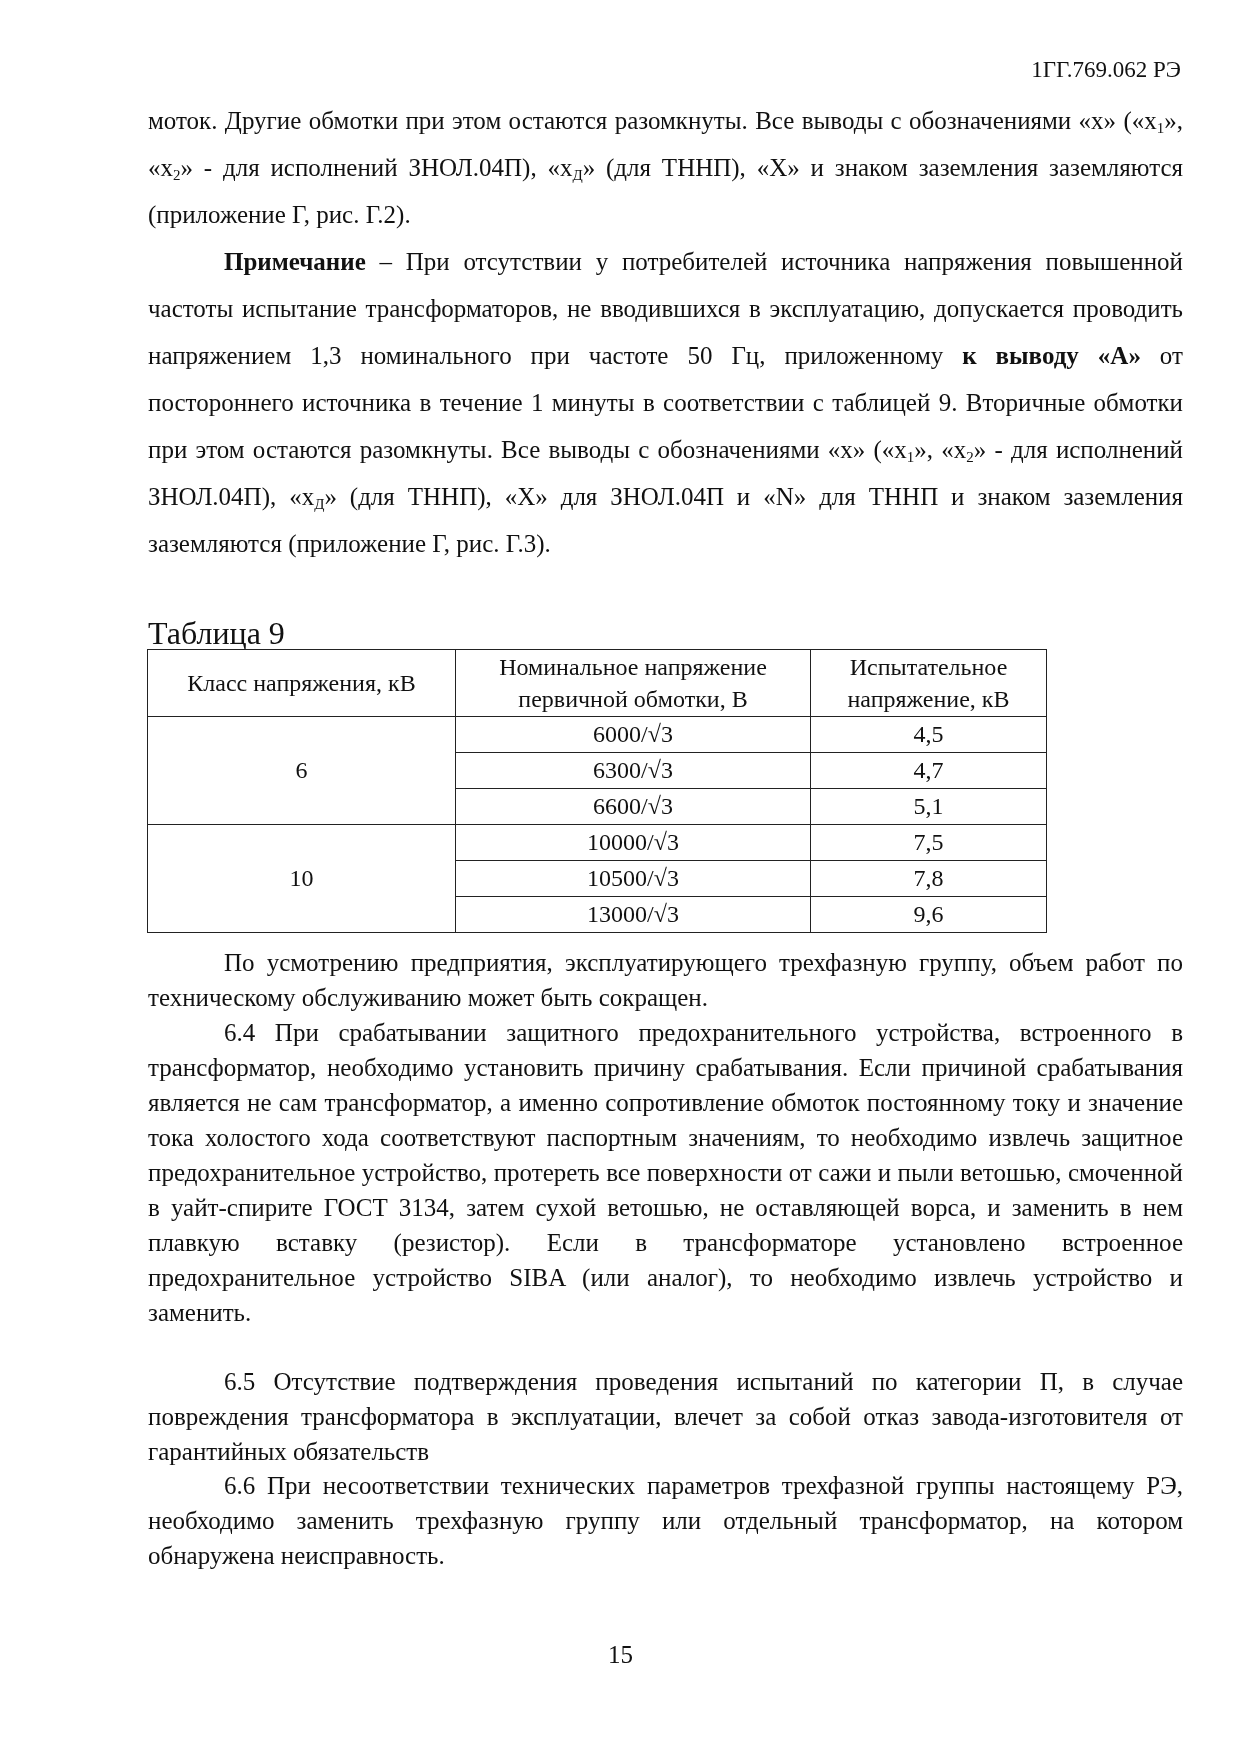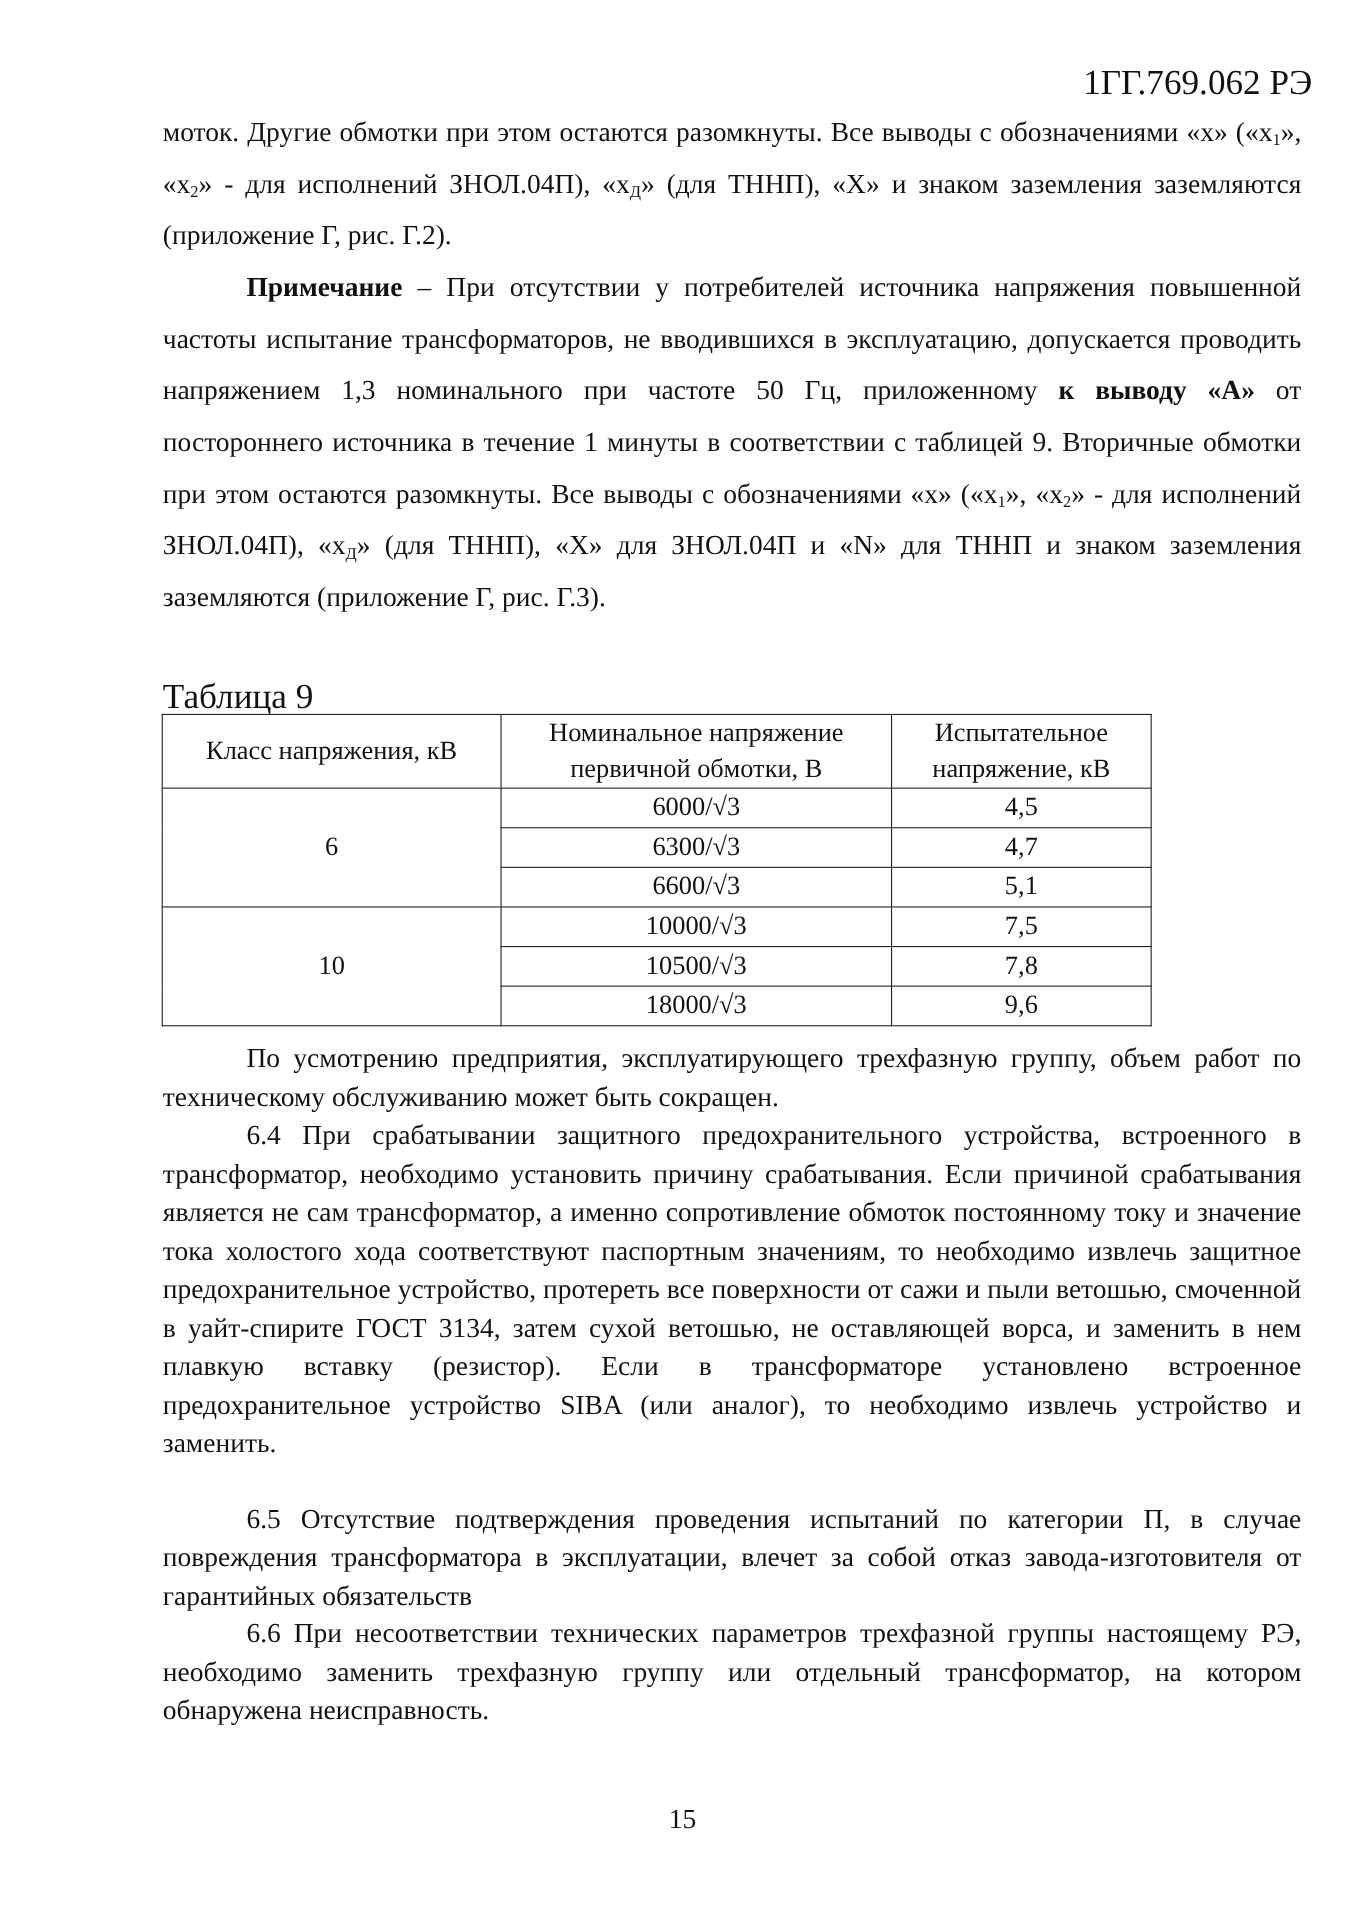--- a/index.html
+++ b/index.html
@@ -2,22 +2,22 @@
 <html><head>
 <meta charset="utf-8">
 <style>
   html, body { margin: 0; padding: 0; background: #ffffff; }
   body {
     width: 1241px; height: 1755px; position: relative; overflow: hidden;
     font-family: "Liberation Serif", "DejaVu Serif", serif;
     color: #111111;
   }
   .page-code {
-    position: absolute; top: 58px; right: 48px;
-    font-size: 32px; line-height: 1;
+    position: absolute; top: 58px; right: 60px;
+    font-size: 23px; line-height: 1;
   }
   .para {
     position: absolute; left: 148px; width: 1035px;
     font-size: 25px; text-align: justify; margin: 0;
   }
   .para.wide { line-height: 47px; }
   .para.tight { line-height: 35px; }
   .indent { text-indent: 76px; }
   sub { font-size: 15px; vertical-align: -4px; line-height: 0; }
   b { font-weight: bold; }
@@ -85,21 +85,21 @@
     <tr>
       <td rowspan="3">10</td>
       <td>10000/√3</td>
       <td>7,5</td>
     </tr>
     <tr>
       <td>10500/√3</td>
       <td>7,8</td>
     </tr>
     <tr>
-      <td>18000/√3</td>
+      <td>13000/√3</td>
       <td>9,6</td>
     </tr>
   </tbody>
 </table>
 
 <p class="para tight indent" id="p3">По усмотрению предприятия, эксплуатирующего трехфазную группу, объем работ по техническому обслуживанию может быть сокращен.</p>
 <p class="para tight indent" id="p4">6.4  При срабатывании защитного предохранительного устройства, встро­енного в трансформатор, необходимо установить причину срабатывания. Если причиной срабатывания является не сам трансформатор, а именно сопротивление обмоток постоянному току и значение тока холостого хода соответствуют пас­портным значениям, то необходимо извлечь защитное предохранительное устройство, протереть все поверхности от сажи и пыли ветошью, смоченной в уайт-спирите ГОСТ 3134, затем сухой ветошью, не оставляющей ворса, и заме­нить в нем плавкую вставку (резистор). Если в трансформаторе установлено встроенное предохранительное устройство SIBA (или аналог), то необходимо из­влечь устройство и заменить.</p>
 <p class="para tight indent" id="p5">6.5  Отсутствие подтверждения проведения испытаний по категории П, в случае повреждения трансформатора в эксплуатации, влечет за собой отказ заво­да-изготовителя от гарантийных обязательств</p>
 <p class="para tight indent" id="p6">6.6 При несоответствии технических параметров трехфазной группы настоящему РЭ, необходимо заменить трехфазную группу или отдельный транс­форматор, на котором обнаружена неисправность.</p>
 

